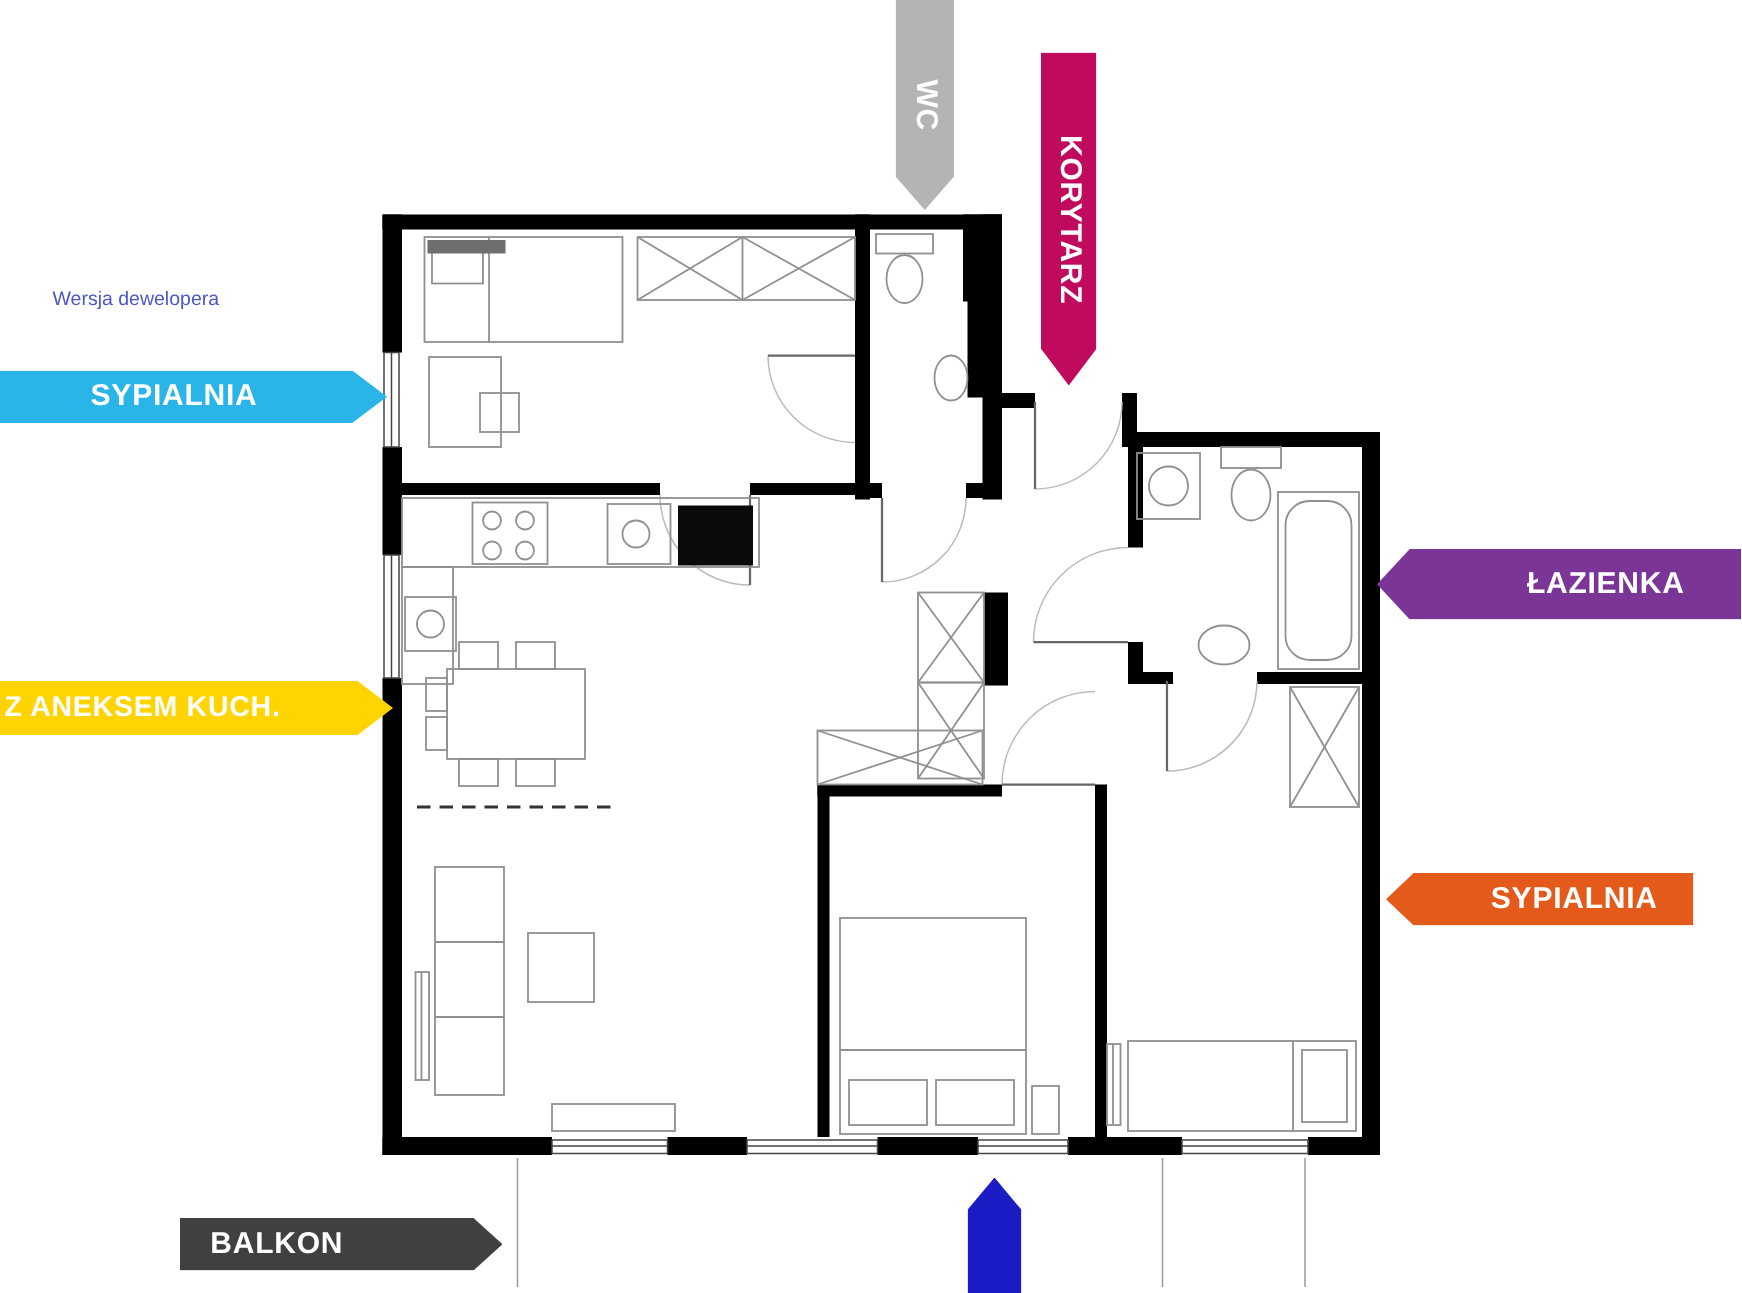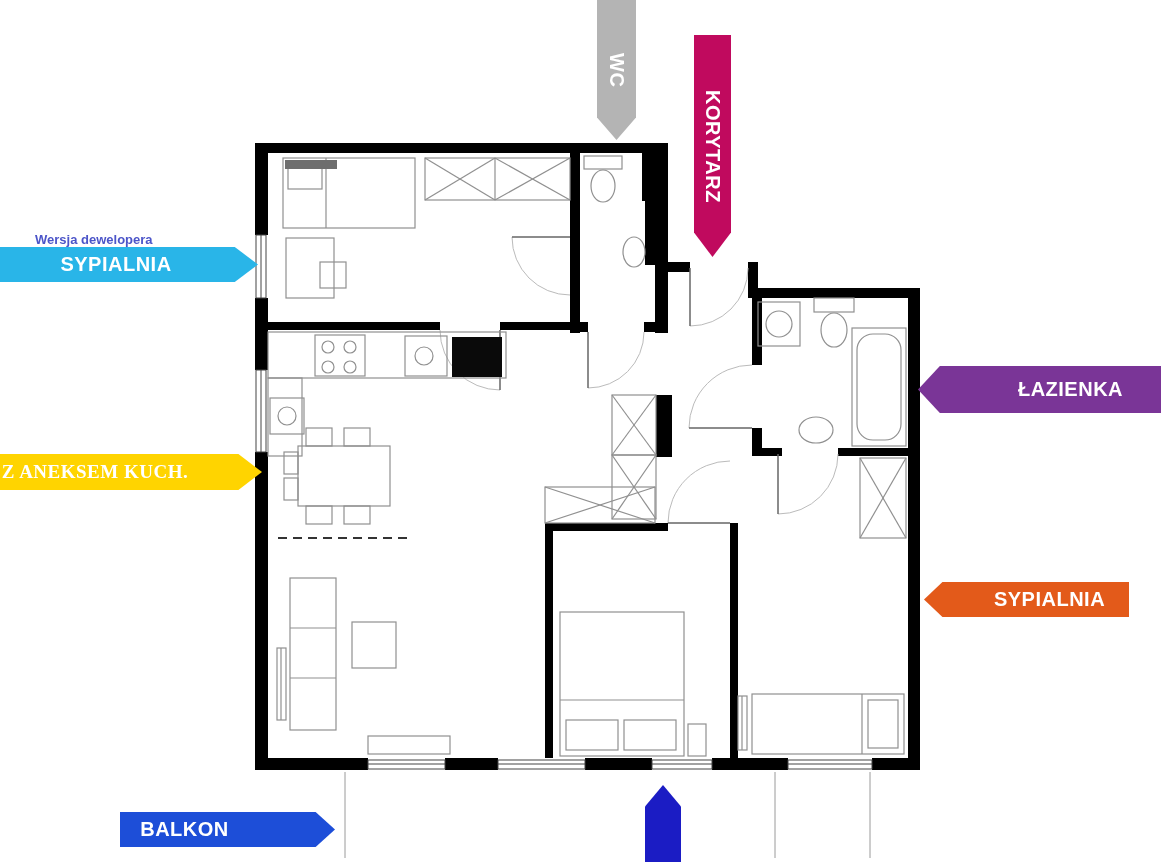--- a/index.html
+++ b/index.html
@@ -15,27 +15,27 @@
   }
   .ribbon.vertical span{writing-mode:vertical-rl;text-orientation:mixed;}
   .tip-right{clip-path:polygon(0 0,91% 0,100% 50%,91% 100%,0 100%);}
   .tip-left {clip-path:polygon(0 50%,9% 0,100% 0,100% 100%,9% 100%);}
   .tip-down {clip-path:polygon(0 0,100% 0,100% 84%,50% 100%,0 84%);}
   .tip-down-long{clip-path:polygon(0 0,100% 0,100% 89%,50% 100%,0 89%);}
   .tip-up-tail{clip-path:polygon(50% 0,100% 28%,100% 100%,0 100%,0 28%);}
   #lbl-wc{left:597px;top:0;width:39px;height:140px;}
   #lbl-korytarz{left:694px;top:35px;width:37px;height:222px;}
   #lbl-sypialnia-left{left:0;top:247px;width:258px;height:35px;padding-right:26px;box-sizing:border-box;}
-  #lbl-aneks{left:0;top:454px;width:262px;height:36px;padding-right:72px;box-sizing:border-box;font-size:19px;font-family:Liberation Serif, serif;}
+  #lbl-aneks{left:0;top:454px;width:262px;height:36px;padding-right:72px;box-sizing:border-box;font-size:19px;}
   #lbl-lazienka{left:918px;top:366px;width:243px;height:47px;padding-left:62px;box-sizing:border-box;}
   #lbl-sypialnia-right{left:924px;top:582px;width:205px;height:35px;padding-left:46px;box-sizing:border-box;}
   #lbl-balkon{left:120px;top:812px;width:215px;height:35px;padding-right:86px;box-sizing:border-box;}
   #lbl-entrance{left:645px;top:785px;width:36px;height:77px;}
   #version-note{
-    position:absolute;left:35px;top:191px;font-size:13px;font-weight:bold;margin-top:41px;
+    position:absolute;left:35px;top:191px;font-size:13px;font-weight:normal;
   }
 </style>
 </head>
 <body>
 
 <div id="stage">
 
   <svg id="plan-svg" width="1161" height="862" viewBox="0 0 1161 862">
 
     <g fill="#000000">
@@ -252,21 +252,21 @@
   </div>
 
   <div id="lbl-lazienka" class="ribbon tip-left" style="background: rgb(122, 53, 151);">
     <span>ŁAZIENKA</span>
   </div>
 
   <div id="lbl-sypialnia-right" class="ribbon tip-left" style="background: rgb(227, 90, 26);">
     <span>SYPIALNIA</span>
   </div>
 
-  <div id="lbl-balkon" class="ribbon tip-right" style="background: #1d4ed8;">
+  <div id="lbl-balkon" class="ribbon tip-right" style="background: #404040;">
     <span>BALKON</span>
   </div>
 
   <div id="lbl-entrance" class="ribbon tip-up-tail" style="background: rgb(27, 28, 196);">
     <span></span>
   </div>
 
 </div>
 
 </body></html>

